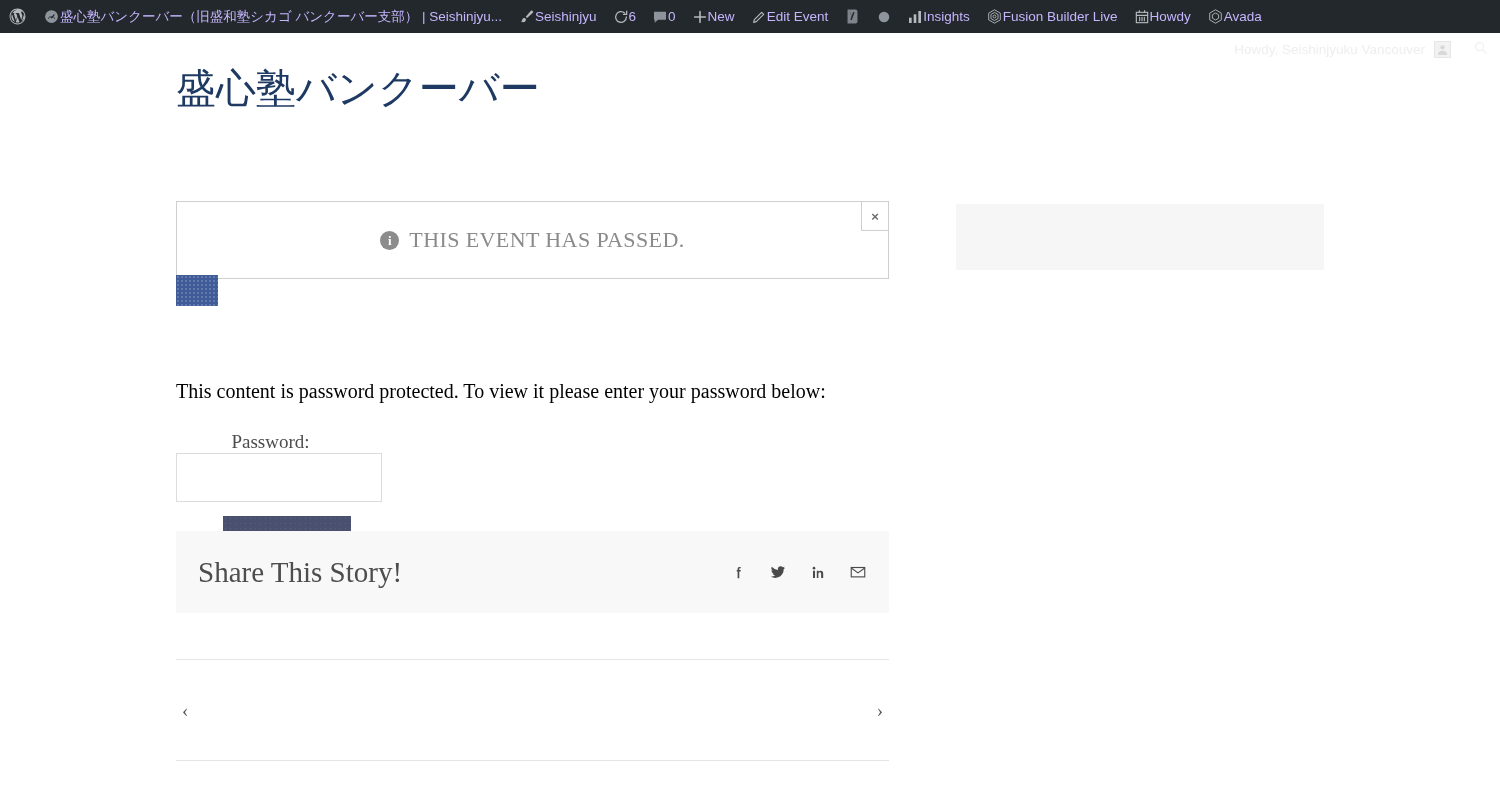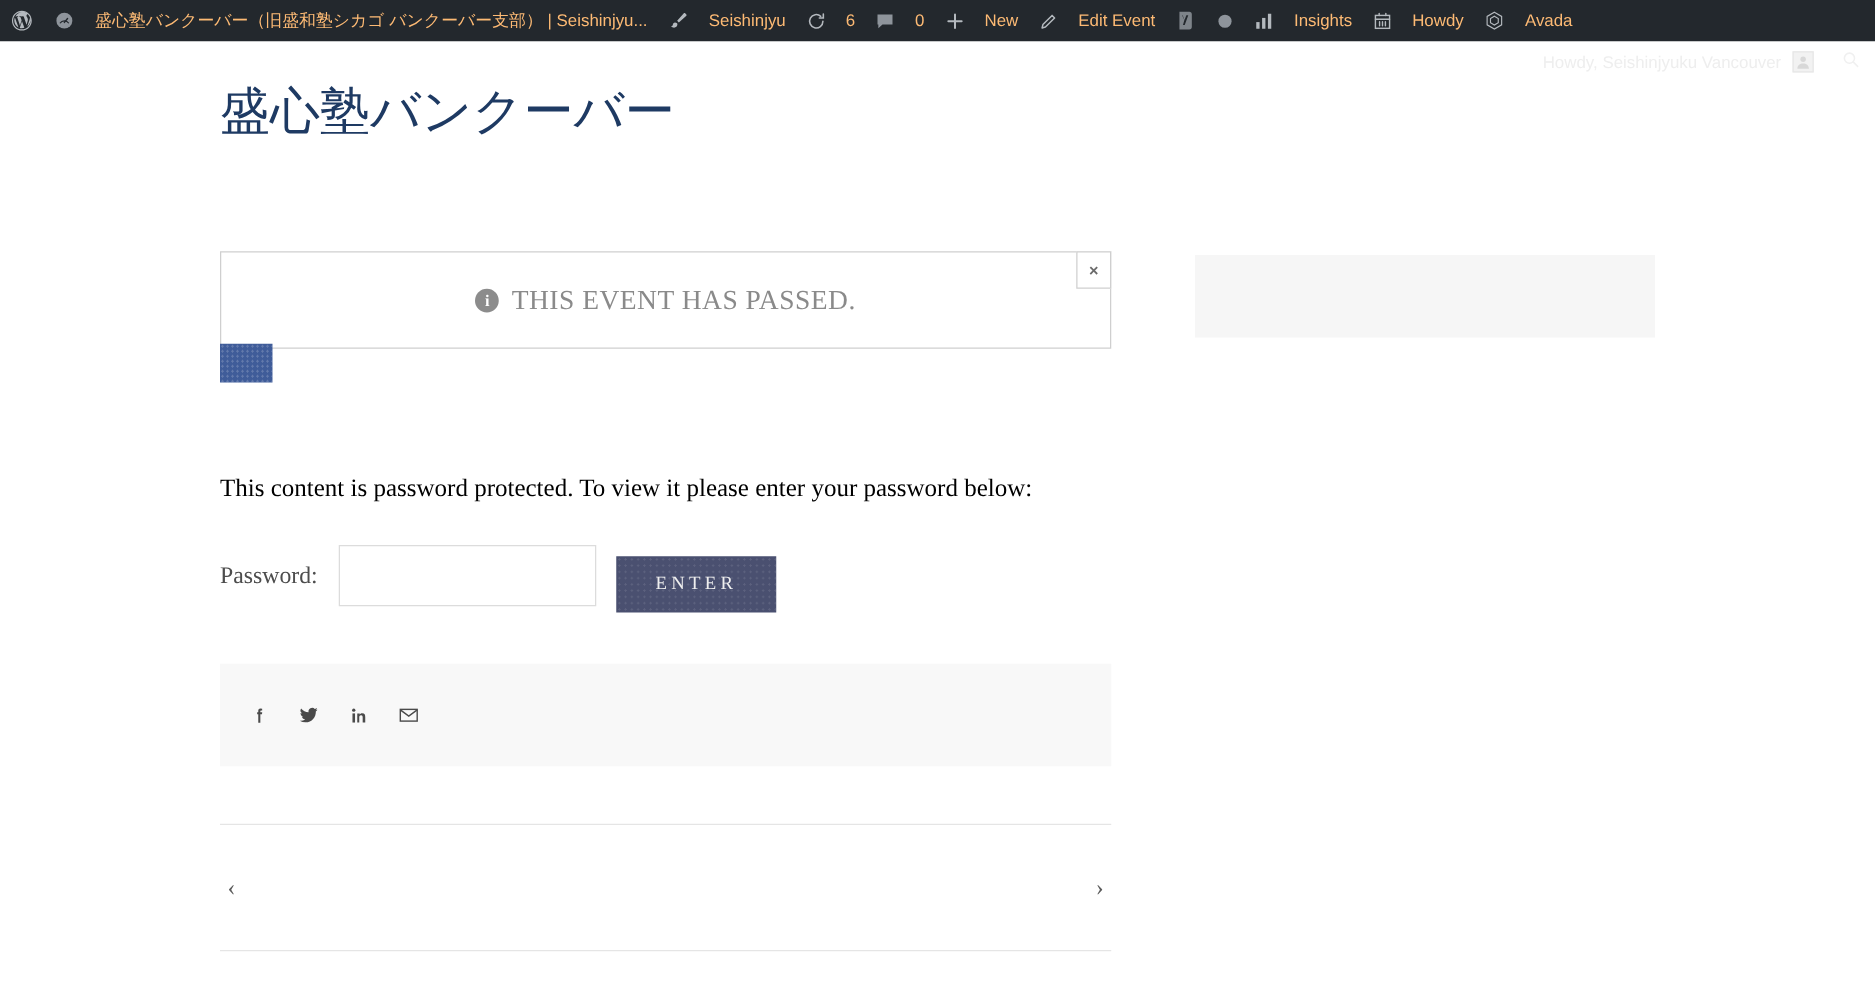--- a/index.html
+++ b/index.html
@@ -25,22 +25,22 @@
     font-size: 13px;
     font-family: "Liberation Sans", sans-serif;
     white-space: nowrap;
     z-index: 100;
   }
   .ab-item {
     display: flex;
     align-items: center;
     height: 33px;
     padding: 0 8px;
-    gap: 16px;
-    color: #fdba74;
+    gap: 0;
+    color: #c4b5fd;
     cursor: pointer;
   }
   .ab-label { line-height: 1; position: relative; top: 0px; font-size: 13.5px; }
   .ab-icon { display: inline-flex; align-items: center; justify-content: center; }
   .ab-icon svg { display: block; }
 
   
   #admin-howdy-row {
     position: absolute;
     top: 33px; left: 0;
@@ -170,20 +170,21 @@
     font-size: 20px;
     color: #000000;
     line-height: 1.4;
   }
   #pw-form {
     position: absolute;
     left: 176px;
     top: 398px;
     display: flex;
     align-items: center;
+    flex-direction: column;
   }
   #pw-label {
     font-family: "Liberation Serif", "DejaVu Serif", serif;
     font-size: 19px;
     color: #4d4d4d;
     margin-right: 17px;
   }
   #pw-input {
     width: 206px;
     height: 49px;
@@ -359,20 +360,30 @@
     <span class="ab-icon">
       <svg width="16" height="16" viewBox="0 0 24 24" fill="#b4b9be">
         <rect x="3" y="13" width="4" height="8"></rect>
         <rect x="10" y="8" width="4" height="13"></rect>
         <rect x="17" y="3" width="4" height="18"></rect>
       </svg>
     </span>
     <span class="ab-label">Insights</span>
   </div>
 
+  <div class="ab-item">
+    <span class="ab-icon">
+      <svg width="17" height="17" viewBox="0 0 24 24" fill="none" stroke="#b4b9be" stroke-width="1.3">
+        <path d="M12 2.5l8.2 4.75v9.5L12 21.5 3.8 16.75v-9.5z"></path>
+        <path d="M12 6.2l5 2.9v5.8l-5 2.9-5-2.9V9.1z"></path>
+        <circle cx="12" cy="12" r="2.1"></circle>
+      </svg>
+    </span>
+    <span class="ab-label">Fusion Builder Live</span>
+  </div>
 
   <div class="ab-item">
     <span class="ab-icon">
       <svg width="16" height="16" viewBox="0 0 24 24" fill="none" stroke="#b4b9be" stroke-width="1.7">
         <rect x="3.5" y="5" width="17" height="15.5"></rect>
         <path d="M3.5 9.5h17M8 5V2.5M16 5V2.5M8.5 12.5v5M12 12.5v5M15.5 12.5v5" stroke-linecap="round"></path>
       </svg>
     </span>
     <span class="ab-label">Howdy</span>
   </div>
@@ -420,20 +431,21 @@
 
   <p id="pw-message">This content is password protected. To view it please enter your password below:</p>
 
   <div id="pw-form">
     <label id="pw-label">Password:</label>
     <input id="pw-input" type="password" placeholder="" style="">
     <button id="pw-submit">Enter</button>
   </div>
 
   <div id="share-box">
+    <span id="share-title">Share This Story!</span>
     <div id="share-icons">
       <span class="share-icon">
         <svg width="17" height="17" viewBox="0 0 24 24" fill="#4a4a4a">
           <path d="M15.2 8.3h-2.1V6.9c0-.6.4-.75.7-.75h1.35V4.1l-1.86-.01c-2.07 0-2.54 1.55-2.54 2.54v1.67H9.5v2.2h1.25V20h2.35v-9.5h1.86z"></path>
         </svg>
       </span>
       <span class="share-icon">
         <svg width="18" height="18" viewBox="0 0 24 24" fill="#4a4a4a">
           <path d="M21.5 6.2c-.7.31-1.45.52-2.24.62a3.9 3.9 0 0 0 1.71-2.16c-.75.45-1.59.77-2.48.95a3.9 3.9 0 0 0-6.65 3.56A11.08 11.08 0 0 1 3.8 5.1a3.9 3.9 0 0 0 1.21 5.21c-.64-.02-1.24-.2-1.77-.49v.05a3.9 3.9 0 0 0 3.13 3.83c-.57.16-1.18.18-1.77.07a3.9 3.9 0 0 0 3.65 2.71 7.84 7.84 0 0 1-5.78 1.62 11.05 11.05 0 0 0 5.98 1.75c7.18 0 11.1-5.95 11.1-11.1l-.01-.51a7.9 7.9 0 0 0 1.95-2.02z"></path>
         </svg>

